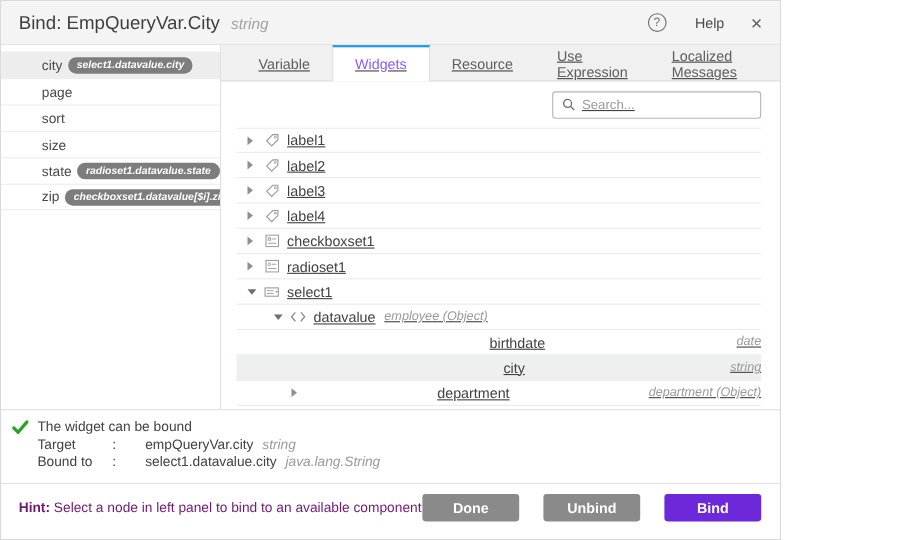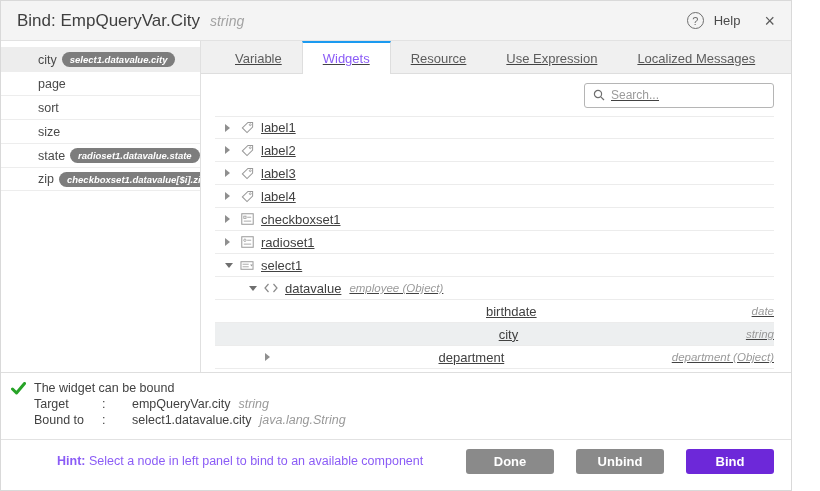--- a/index.html
+++ b/index.html
@@ -1,26 +1,26 @@
 <!DOCTYPE html>
 <html><head>
 <meta charset="utf-8">
 <style>
   * { margin:0; padding:0; box-sizing:border-box; }
   html,body { background:#fff; }
   body { font-family:"Liberation Sans", sans-serif; color:#424242; }
-  .dialog { width:792px; height:491px; position:relative; background:#fff; border:1px solid #d9d9d9; overflow:hidden; display:flex; flex-direction:column; }
+  .dialog { width:710px; height:491px; position:relative; background:#fff; border:1px solid #d9d9d9; overflow:hidden; display:flex; flex-direction:column; }
 
   
   .header { height:40px; flex:0 0 40px; background:#f4f4f4; border-bottom:1px solid #e2e2e2; display:flex; align-items:center; padding:0 16px; }
   .title { font-size:17px; color:#3f3f3f; }
   .title-type { font-size:14px; font-style:italic; color:#a3a3a3; margin-left:10px; }
   .header-right { margin-left:auto; display:flex; align-items:center; gap:10px; }
   .help-circle { width:17px; height:17px; border:1.4px solid #6e6e6e; border-radius:50%; display:flex; align-items:center; justify-content:center; font-size:11px; color:#6e6e6e; cursor:pointer; }
-  .help-label { font-size:13px; color:#4a4a4a; cursor:pointer; }
+  .help-label { font-size:13px; color:#4a4a4a; cursor:pointer;margin-left:16px; }
   .close-x { font-size:18px; color:#5d5d5d; margin-left:14px; cursor:pointer; line-height:1; }
 
   
   .body { flex:1 1 auto; display:flex; min-height:0; }
 
   
   .left-panel { width:200px; flex:0 0 200px; border-right:1px solid #e0e0e0; background:#fff; padding-top:6px; overflow:hidden; }
   .lp-root { display:flex; align-items:center; height:24px; padding-left:12px; font-size:12.5px; color:#4a4a4a; }
   .lp-row { display:flex; align-items:center; height:24px; padding-left:37px; border-top:1px solid #ededed; font-size:12.5px; color:#4a4a4a; cursor:pointer; }
   .lp-row:last-child { border-bottom:1px solid #ededed; }
@@ -61,21 +61,21 @@
   
   .status { flex:0 0 67px; border-top:1px solid #dedede; padding:7px 0 0 10px; font-size:12.5px; color:#424242; }
   .st-line { display:flex; align-items:center; height:16px; margin-bottom:0; }
   .st-icon-col { width:23px; flex:0 0 23px; display:flex; align-items:center; }
   .st-label { width:68px; flex:0 0 68px; }
   .st-colon { width:30px; flex:0 0 30px; }
   .st-type { font-style:italic; color:#9a9a9a; margin-left:8px; }
 
   
   .footer { flex:0 0 51px; border-top:1px solid #e2e2e2; display:flex; align-items:center; padding:0 17px 8px 16px; }
-  .hint { font-size:12.5px; color:#8b5cf6;margin-left:40px; }
+  .hint { font-size:12.5px; color:#701a75; }
   .hint b { font-weight:bold; }
   .btns { margin-left:auto; display:flex; gap:22px; }
   .btn { width:88px; height:25px; border:none; border-radius:3px; color:#fff; font-size:13px; font-weight:bold; font-family:"Liberation Sans", sans-serif; cursor:pointer; }
   .btn.gray { background:#8a8a8a; }
   .btn.blue { background:#6d28d9; }
 
   svg { display:block; }
 </style>
 </head>
 <body>

